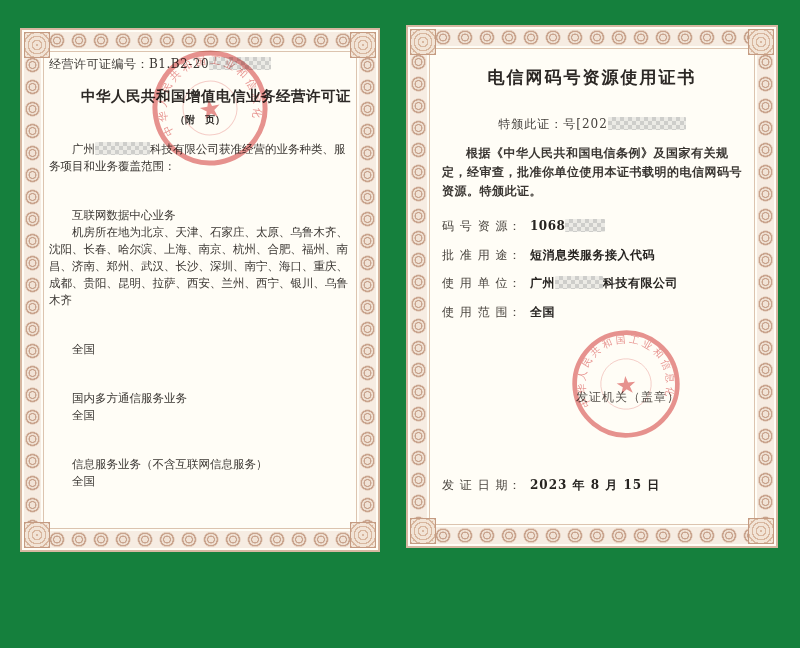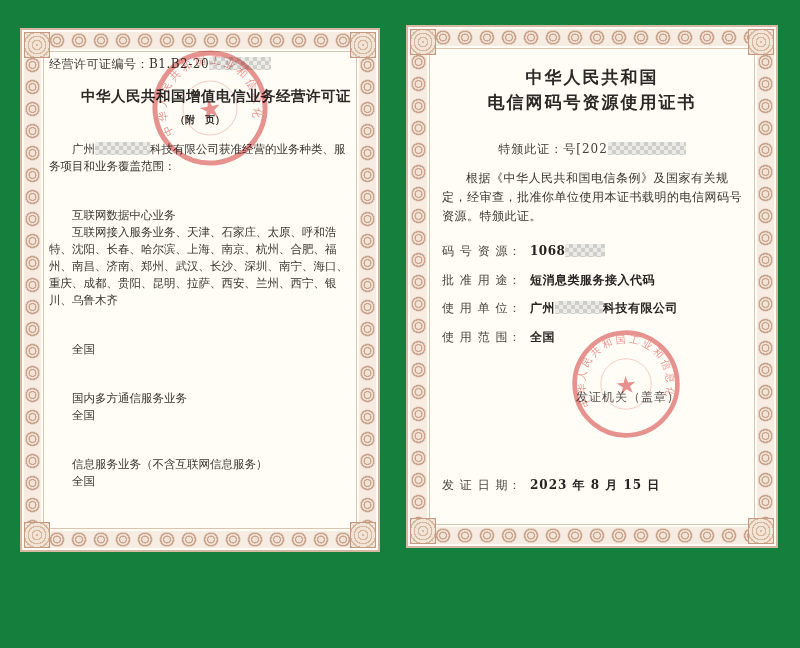--- a/index.html
+++ b/index.html
@@ -57,21 +57,21 @@
   .svc-scope.long { text-indent:2em; margin-top:0; }
   .svc-scope.short { margin-left:2em; }
 
   
   .r-content { padding:38px 34px 0 34px; font-size:12px; }
   .r-title { text-align:center; font-weight:bold; color:#2c2825; font-size:17px;
     line-height:25px; letter-spacing:2px; }
   .r-certno { margin-top:26px; text-align:center; font-size:12px; letter-spacing:1px;
     color:#45413d; }
   .r-body { margin-top:11px; text-indent:2em; line-height:19px; font-size:12px;
-    letter-spacing:.5px; }
+    letter-spacing:.5px;font-weight:bold; }
   .r-fields { margin-top:17px; }
   .r-field { margin-bottom:12.5px; line-height:16px; white-space:nowrap; }
   .r-label { display:inline-block; width:88px; letter-spacing:1px; color:#4a453f; }
   .r-value { font-weight:bold; color:#262320; letter-spacing:.5px; }
   .r-issuer { position:absolute; z-index:3; left:168px; top:362px; font-size:12px;
     letter-spacing:1px; color:#55504a; }
   .r-date { position:absolute; z-index:3; left:34px; white-space:nowrap; font-size:12px; }
   .r-date .r-value { font-weight:bold; letter-spacing:1px; }
   .r-date.issue { top:450px; } .r-date.valid { top:480px; }
 
@@ -101,21 +101,21 @@
         <span>经营许可证编号：</span><span>B1.B2-20</span><span class="redact w62"></span>
       </div>
       <div class="l-title">中华人民共和国增值电信业务经营许可证</div>
       <div class="l-sub">（附　页）</div>
       <p class="l-intro">
         <span>广州</span><span class="redact w55"></span><span>科技有限公司获准经营的业务种类、服务项目和业务覆盖范围：</span>
       </p>
       <div class="l-services">
         <div class="svc">
           <div class="svc-name">互联网数据中心业务</div>
-          <p class="svc-scope long">互联网接入服务业务、天津、石家庄、太原、呼和浩特、沈阳、长春、哈尔滨、上海、南京、杭州、合肥、福州、南昌、济南、郑州、武汉、长沙、深圳、南宁、海口、重庆、成都、贵阳、昆明、拉萨、西安、兰州、西宁、银川、乌鲁木齐</p>
+          <p class="svc-scope long">机房所在地为北京、天津、石家庄、太原、乌鲁木齐、沈阳、长春、哈尔滨、上海、南京、杭州、合肥、福州、南昌、济南、郑州、武汉、长沙、深圳、南宁、海口、重庆、成都、贵阳、昆明、拉萨、西安、兰州、西宁、银川、乌鲁木齐</p>
         </div>
         <div class="svc">
           <p class="svc-scope short">全国</p>
         </div>
         <div class="svc">
           <div class="svc-name">国内多方通信服务业务</div>
           <p class="svc-scope short">全国</p>
         </div>
         <div class="svc">
           <div class="svc-name">信息服务业务（不含互联网信息服务）</div>
@@ -145,21 +145,20 @@
     <div class="edge v left"></div>
     <div class="edge v right"></div>
     <div class="corner tl"></div>
     <div class="corner tr"></div>
     <div class="corner bl"></div>
     <div class="corner br"></div>
     <div class="inner-line"></div>
 
     <div class="content r-content">
       <div class="r-title">
-        <div>中华人民共和国</div>
         <div>电信网码号资源使用证书</div>
       </div>
       <div class="r-certno">
         <span>特颁此证：</span><span>号[202</span><span class="redact w78"></span>
       </div>
       <p class="r-body">根据《中华人民共和国电信条例》及国家有关规定，经审查，批准你单位使用本证书载明的电信网码号资源。特颁此证。</p>
 
       <div class="r-fields">
         <div class="r-field">
           <span class="r-label">码 号 资 源：</span><span class="r-value"><span>1068</span><span class="redact w40"></span></span>

